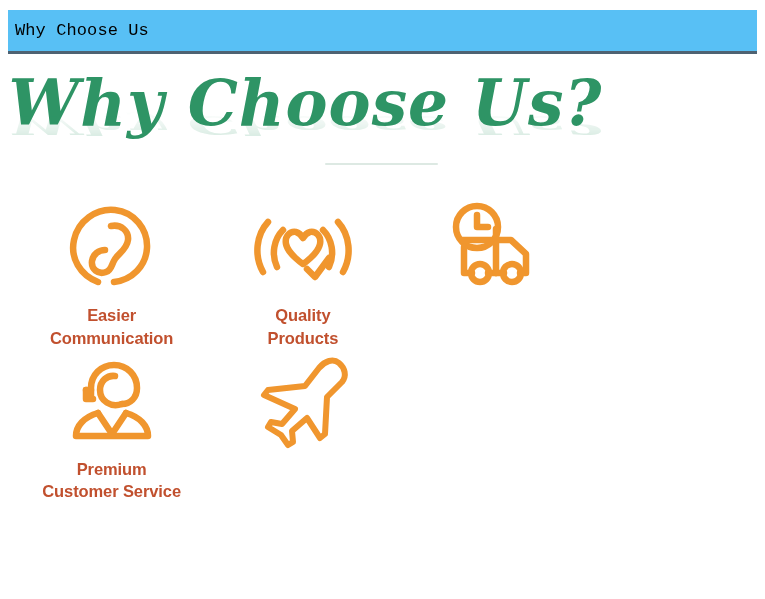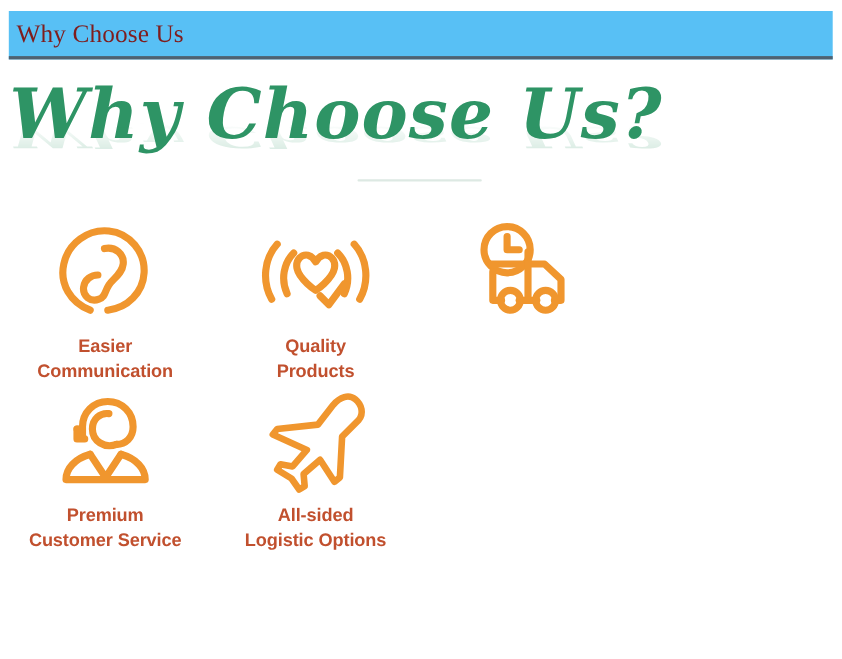--- a/index.html
+++ b/index.html
@@ -23,23 +23,23 @@
     top: 10px;
     width: 749px;
     height: 44px;
     background: #58c0f5;
     border-bottom: 3px solid #4e6272;
     box-sizing: border-box;
     display: flex;
     align-items: center;
   }
   .banner-title {
-    font-size: 23px;
-    color: #7f1d1d;
-    font-family: Liberation Serif, serif;
+    font-size: 17px;
+    color: #000000;
+    font-family: Liberation Mono, monospace;
     font-weight: 400;
     letter-spacing: 0.1px;
     padding-left: 7px;
     line-height: 1;
     white-space: nowrap;
   }
 
   
   .headline-wrap {
     position: absolute;
@@ -90,21 +90,21 @@
     top: 163px;
     width: 113px;
     height: 2px;
     background: #dde9e3;
     border-radius: 1px;
   }
 
   
   .grid {
     position: absolute;
-    left: 0;
+    left: 16px;
     top: 196px;
     width: 693px;
     display: flex;
     flex-wrap: wrap;
   }
   .cell {
     width: 191.25px;
     box-sizing: border-box;
     display: flex;
     flex-direction: column;
@@ -209,18 +209,16 @@
     <div class="feature-label">Premium
 Customer Service</div>
   </div>
 
   <div class="cell row2-cell">
     <div class="icon-box">
       <svg viewBox="0 0 100 100" fill="none" stroke="#f0962e" stroke-width="6" stroke-linecap="round" stroke-linejoin="round">
         <path d="M86 13 C80 8 72 11 66 18 L52 36 L15 40 L11 45 L42 59 L29 74 L18 72 L15 77 L28 85 L35 95 L40 92 L39 81 L54 68 L67 88 L72 84 L74 47 L89 32 C94 26 92 18 86 13 Z"></path>
       </svg>
     </div>
-    <div class="feature-label">All-sided
-Logistic Options</div>
   </div>
 
 
 </div>
 
 </body></html>

